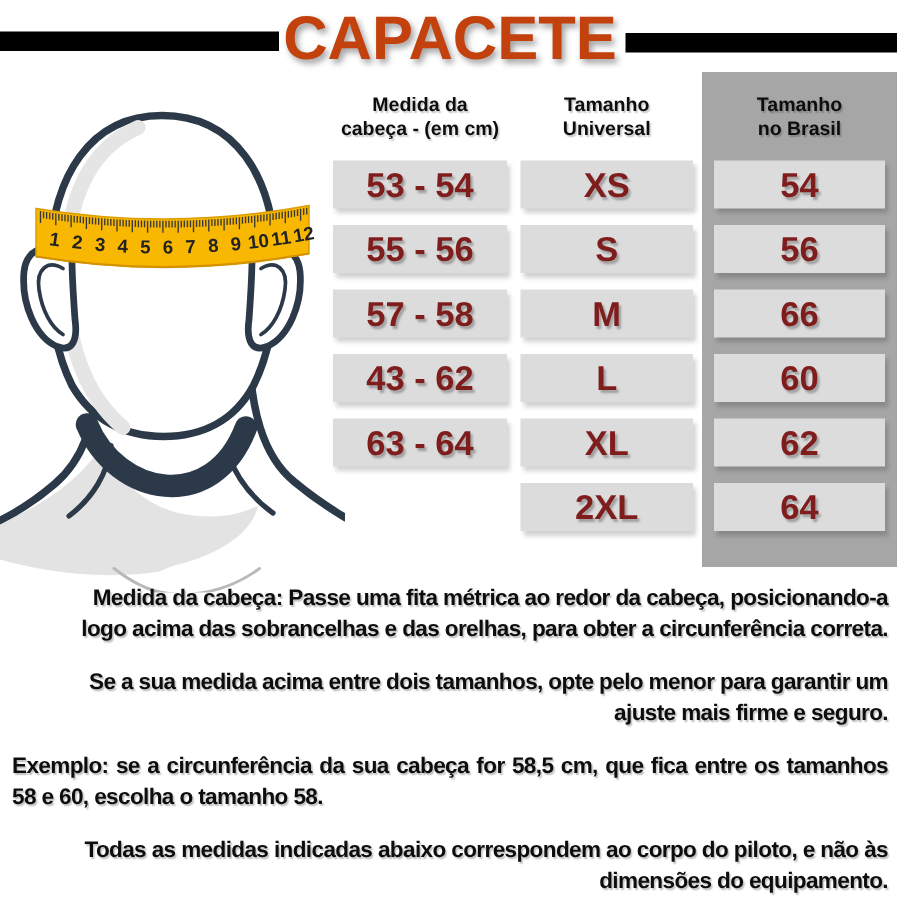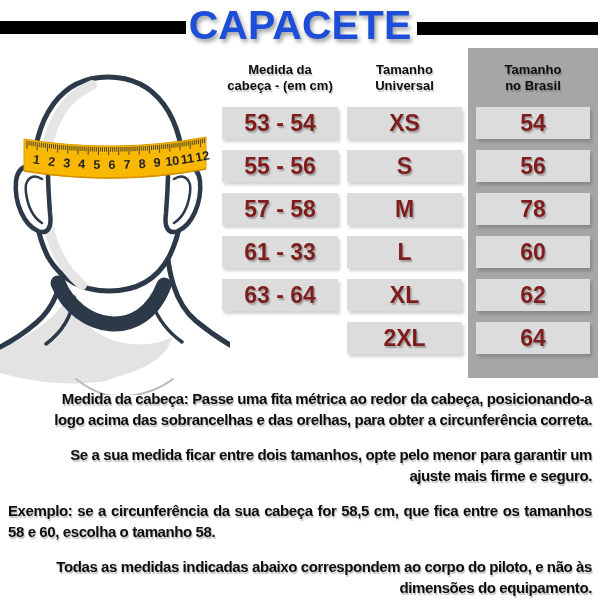--- a/index.html
+++ b/index.html
@@ -6,21 +6,21 @@
   .stage{
     position:relative;width:600px;height:600px;background:#ffffff;overflow:hidden;
     font-family:"Liberation Sans","DejaVu Sans",sans-serif;color:#0d0d0d;
   }
   
   .title-rule{position:absolute;height:13px;background:#000;}
   .title-rule.left{left:0;top:21px;width:186px;}
   .title-rule.right{left:417px;top:22px;width:181px;}
   h1.page-title{
     position:absolute;left:0;right:0;top:0;margin:0;text-align:center;
-    font-size:41px;line-height:50px;font-weight:bold;letter-spacing:0px;color:#1d4ed8;
+    font-size:41px;line-height:50px;font-weight:bold;letter-spacing:0px;color:#c2410c;
     text-shadow:2px 3px 4px rgba(0,0,0,0.38);
   }
   
   .figure{position:absolute;left:0;top:55px;width:230px;height:340px;}
   .figure svg{display:block;width:230px;height:340px;}
   .tape-num{font-family:"Liberation Sans","DejaVu Sans",sans-serif;font-size:12.5px;font-weight:bold;fill:#232323;}
   
   .col{position:absolute;top:48px;}
   .col-1{left:222px;width:116px;}
   .col-2{left:347px;width:115px;}
@@ -187,49 +187,49 @@
         </g>
     </svg>
   </div>
 
   <div class="col col-1">
     <div class="col-header">Medida da
 cabeça - (em cm)</div>
     <div class="cell">53 - 54</div>
     <div class="cell">55 - 56</div>
     <div class="cell">57 - 58</div>
-    <div class="cell">61 - 33</div>
+    <div class="cell">43 - 62</div>
     <div class="cell">63 - 64</div>
   </div>
 
   <div class="col col-2">
     <div class="col-header">Tamanho
 Universal</div>
     <div class="cell">XS</div>
     <div class="cell">S</div>
     <div class="cell">M</div>
     <div class="cell">L</div>
     <div class="cell">XL</div>
     <div class="cell">2XL</div>
   </div>
 
   <div class="col col-3">
     <div class="col-header">Tamanho
 no Brasil</div>
     <div class="cell">54</div>
     <div class="cell">56</div>
-    <div class="cell">78</div>
+    <div class="cell">66</div>
     <div class="cell">60</div>
     <div class="cell">62</div>
     <div class="cell">64</div>
   </div>
 
   <div class="notes">
     <p>Medida da cabeça: Passe uma fita métrica ao redor da cabeça, posicionando-a
 logo acima das sobrancelhas e das orelhas, para obter a circunferência correta.</p>
-    <p>Se a sua medida ficar entre dois tamanhos, opte pelo menor para garantir um
+    <p>Se a sua medida acima entre dois tamanhos, opte pelo menor para garantir um
 ajuste mais firme e seguro.</p>
     <p class="justify">Exemplo: se a circunferência da sua cabeça for 58,5 cm, que fica entre os tamanhos 58 e 60, escolha o tamanho 58.</p>
     <p>Todas as medidas indicadas abaixo correspondem ao corpo do piloto, e não às
 dimensões do equipamento.</p>
   </div>
 
 </div>
 
 </body></html>

